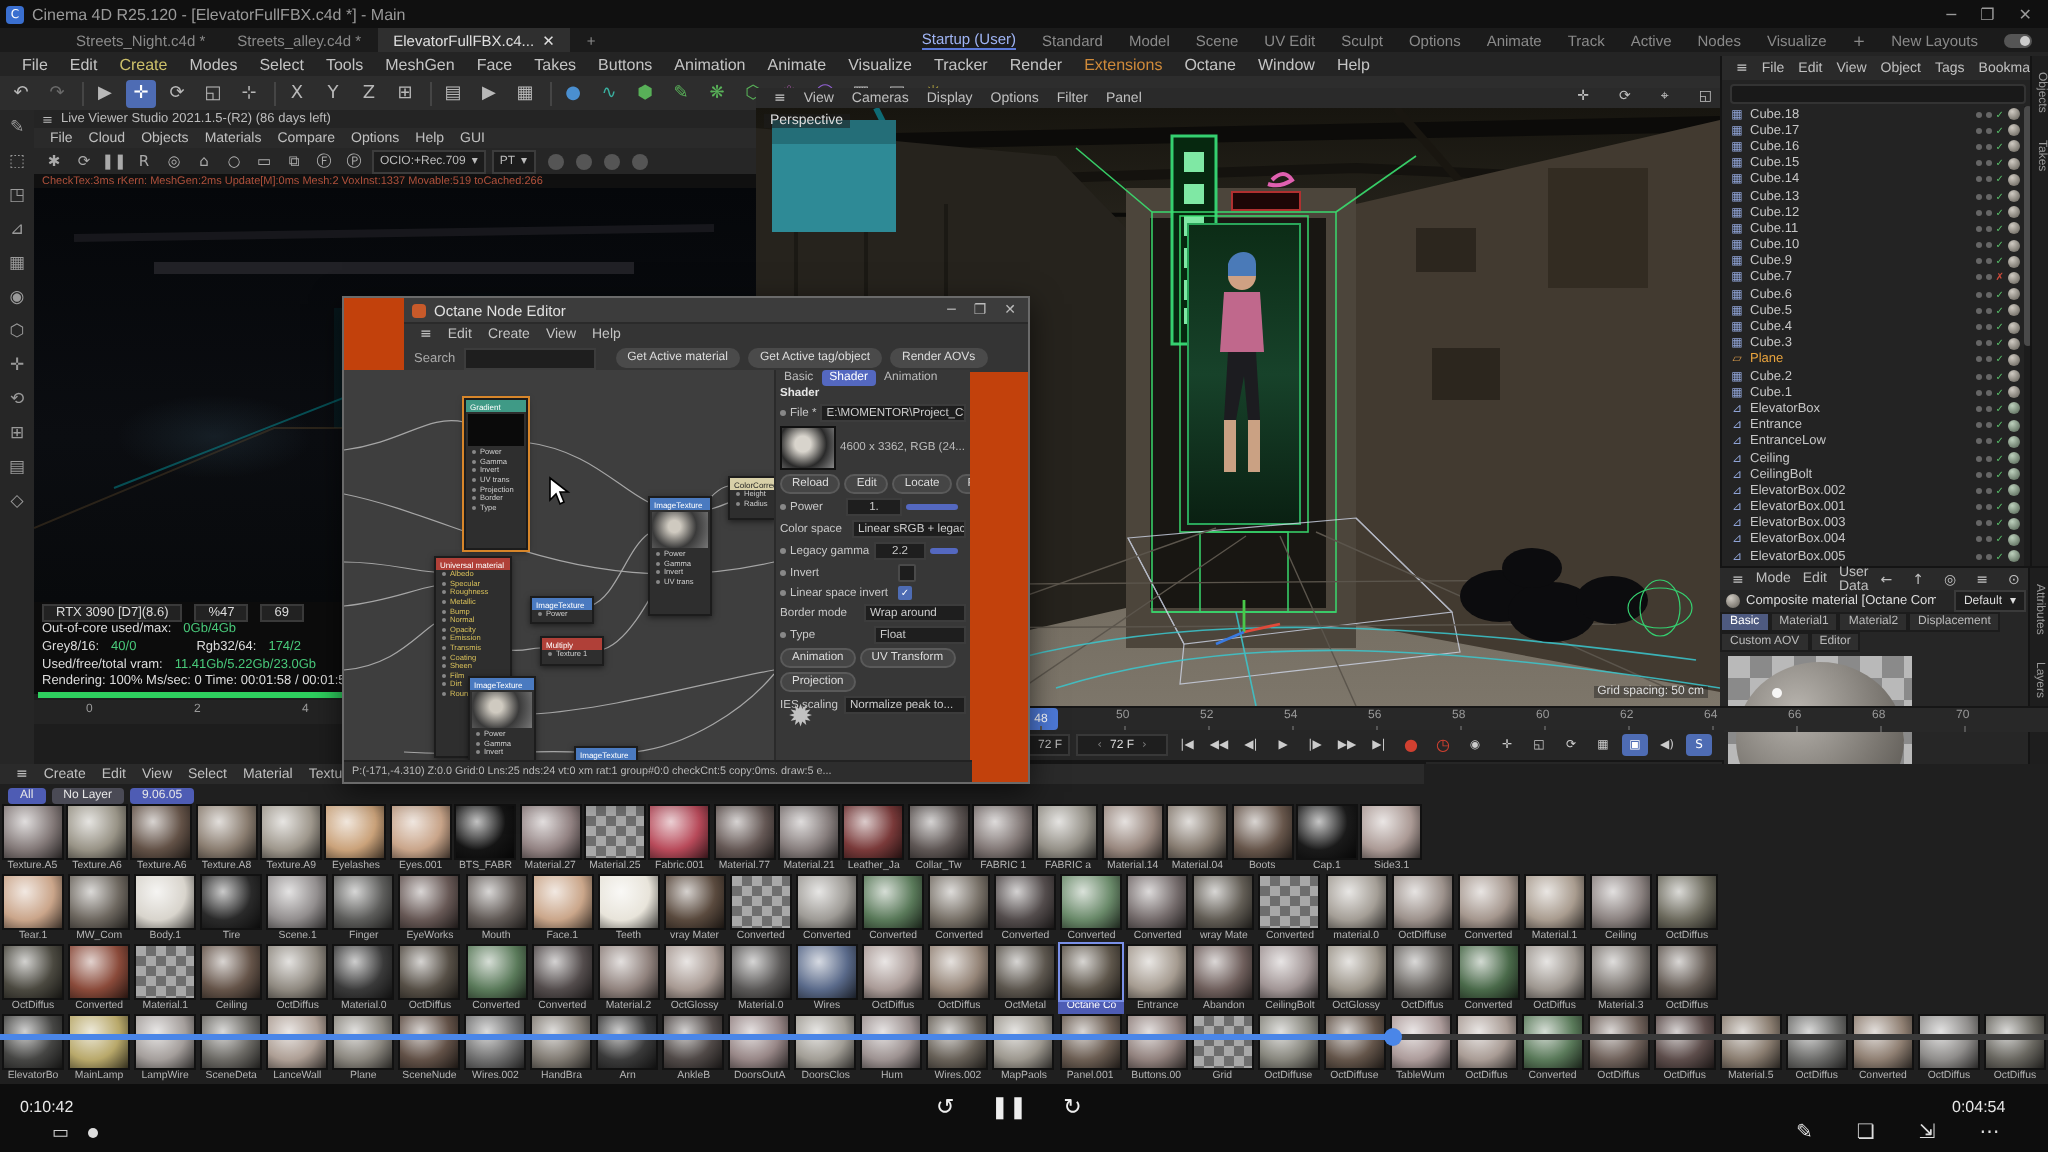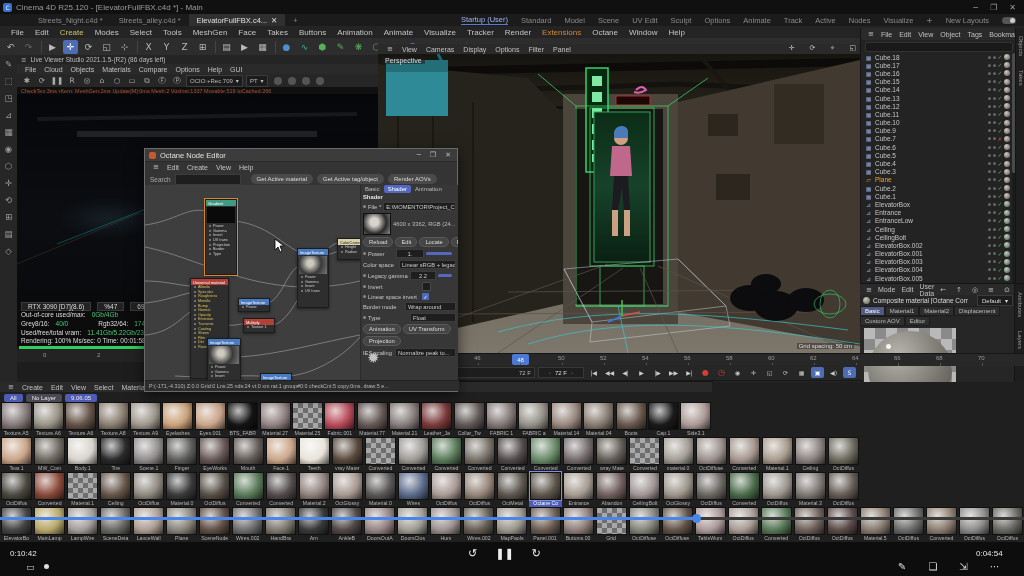--- a/index.html
+++ b/index.html
@@ -151,21 +151,21 @@
   
   #scrub{left:0;top:517px;width:1024px;height:3px;background:#3a3a3a;z-index:8;}
   #scrub i{position:absolute;left:0;top:0;height:3px;background:#4a86e8;}
   #scrub b{position:absolute;top:-3px;width:9px;height:9px;border-radius:50%;background:#4a86e8;}
   #playerbar{left:0;top:542px;width:1024px;height:34px;background:#0d0d0d;z-index:8;color:#e8e8e8;}
   #playerbar .time{font-size:8px;position:absolute;}
   #playerbar .pc{position:absolute;display:flex;gap:18px;font-size:11px;color:#eee;}
   #playerbar .ri{position:absolute;display:flex;gap:22px;font-size:10px;color:#ddd;}
 
   
-  #ne{left:144px;top:148px;width:312px;height:242px;background:#c2410c;border:1px solid #6a6a6a;z-index:6;box-shadow:0 4px 14px rgba(0,0,0,.6);}
+  #ne{left:171px;top:148px;width:312px;height:242px;background:#c2410c;border:1px solid #6a6a6a;z-index:6;box-shadow:0 4px 14px rgba(0,0,0,.6);padding-left:30px;}
   #ne .tbar{height:12px;background:#3c3c3c;border-bottom:1px solid #2a2a2a;font-size:7.5px;color:#e0e0e0;gap:4px;padding-left:4px;}
   #ne .tbar .dot{width:7px;height:7px;border-radius:2px;background:#c85a2a;}
   #ne .tbar .wc{margin-left:auto;display:flex;gap:9px;padding-right:6px;color:#bbb;font-size:7px;}
   #ne .mn{height:10px;background:#343434;font-size:7px;}
   #ne .mn span{margin-left:8px;color:#c4c4c4;}
   #ne .tools{height:14px;background:#343434;gap:4px;padding-left:5px;font-size:6.5px;}
   #ne .tools .inp{width:64px;height:9px;background:#1e1e1e;border:1px solid #3c3c3c;}
   #ne .pill{background:#4a4a4a;border-radius:5px;padding:0 6px;height:10px;display:flex;align-items:center;color:#ddd;font-size:6px;white-space:nowrap;}
   #necanvas{position:absolute;left:0;top:36px;width:215px;height:196px;background:#3e3e3e;overflow:hidden;}
   #neprops{position:absolute;left:215px;top:36px;width:97px;height:196px;background:#373737;border-left:1px solid #2a2a2a;font-size:5.8px;overflow:hidden;}

